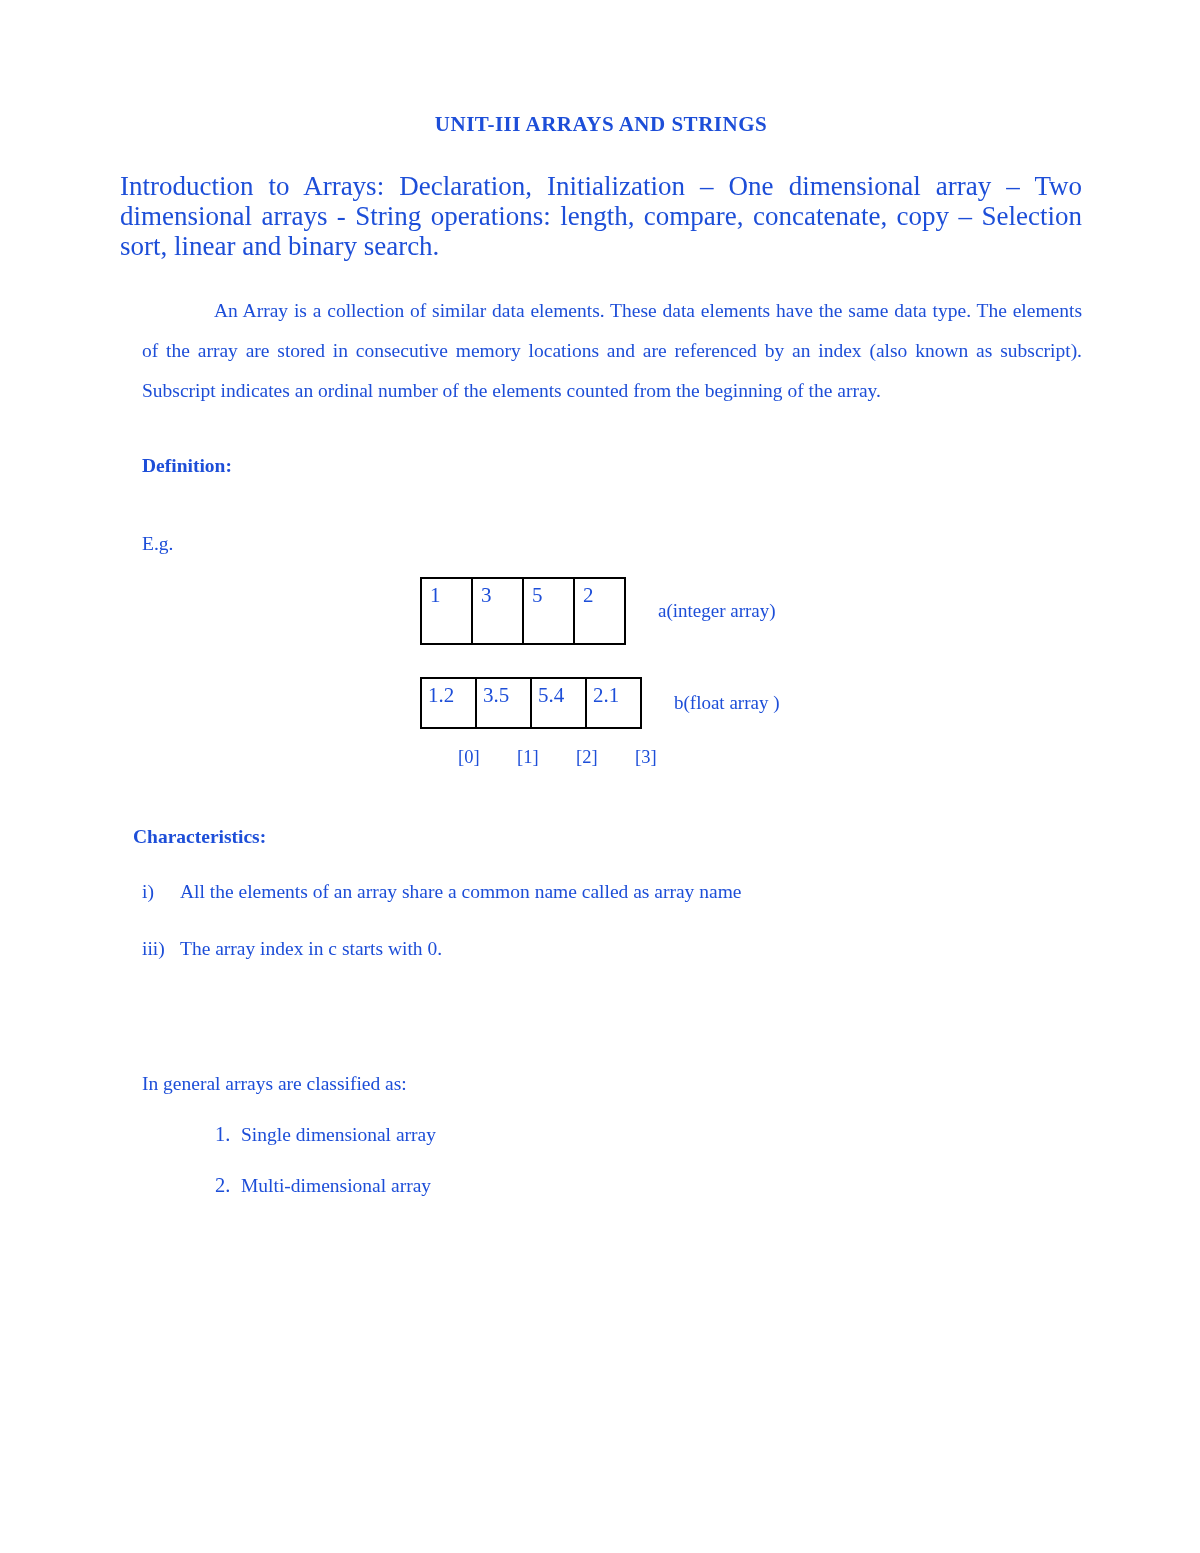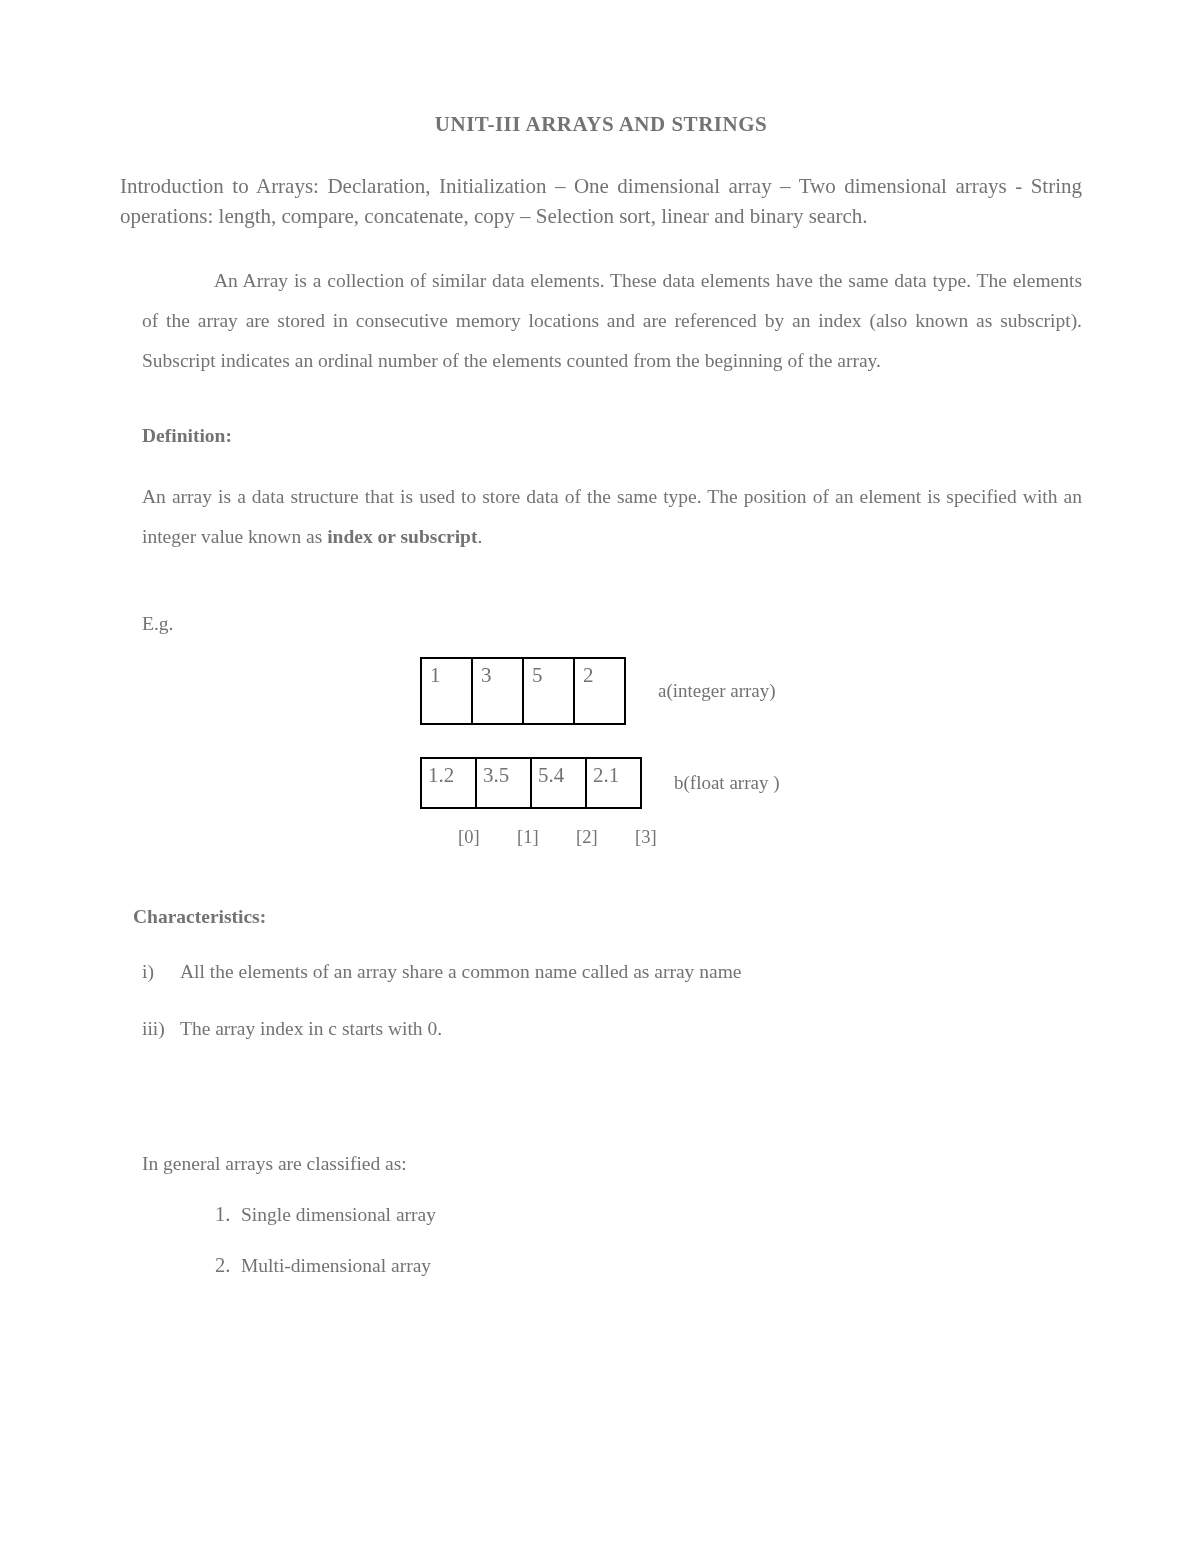--- a/index.html
+++ b/index.html
@@ -3,35 +3,35 @@
 <meta charset="utf-8">
 <style>
   html, body { margin: 0; padding: 0; background: #ffffff; }
   .page {
     position: relative;
     width: 1200px;
     height: 1553px;
     margin: 0 auto;
     background: #ffffff;
     font-family: "Liberation Serif", serif;
-    color: #737373;
+    color: #1d4ed8;
     box-sizing: border-box;
     padding: 112px 118px 0 120px;
     overflow: hidden;
   }
   h1.doc-title {
     margin: 0 0 34px 0;
     text-align: center;
     font-size: 21px;
     font-weight: bold;
     letter-spacing: 0.5px;
   }
   p.lead {
     margin: 0 0 30px 0;
-    font-size: 21px;
+    font-size: 27px;
     line-height: 30px;
     text-align: justify;
   }
   h2.section-heading {
     margin: 0 0 38px 0;
     font-size: 20px;
     font-weight: bold;
     text-decoration: underline;
   }
   p.body {
@@ -101,21 +101,20 @@
 
   <h1 class="doc-title">UNIT-III ARRAYS AND STRINGS</h1>
 
   <p class="lead">Introduction to Arrays: Declaration, Initialization – One dimensional array – Two dimensional arrays - String operations: length, compare, concatenate, copy – Selection sort, linear and binary search.</p>
 
 
   <p class="body first-indent">An Array is a collection of similar data elements. These data elements have the same data type. The elements of the array are stored in consecutive memory locations and are referenced by an index (also known as subscript). Subscript indicates an ordinal number of the elements counted from the beginning of the array.</p>
 
   <h3 class="sub-heading">Definition:</h3>
 
-  <p class="body"><span>An array is a data structure that is used to store data of the same type. The position of an element is specified with an integer value known as </span><b>index or subscript</b><span>.</span></p>
 
   <p class="eg">E.g.</p>
 
   <div class="diagram">
 
     <div class="tbl-row">
       <div class="tbl int">
         <div class="cell">1</div>
         <div class="cell">3</div>
         <div class="cell">5</div>

